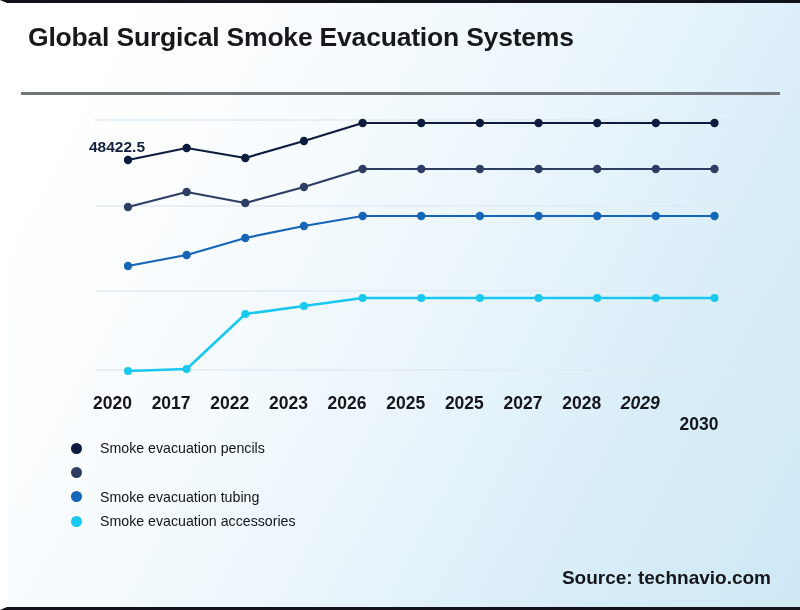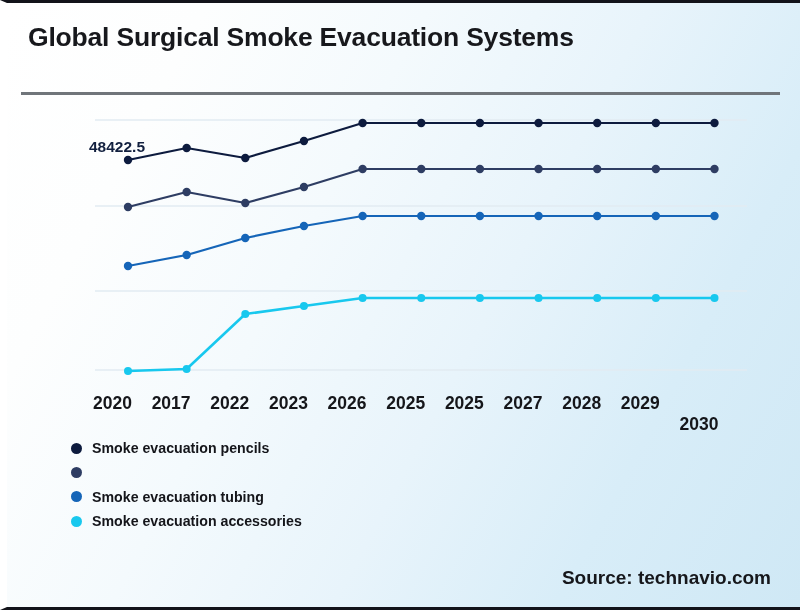--- a/index.html
+++ b/index.html
@@ -115,23 +115,23 @@
     align-items: center;
     height: 24.4px;
   }
   .legend-dot {
     width: 11px;
     height: 11px;
     border-radius: 50%;
     flex: 0 0 auto;
   }
   .legend-label {
-    margin-left: 10px;
+    margin-left: 18px;
     font-size: 14.2px;
-    font-weight: bold;
+    font-weight: normal;
     color: #14151a;
     white-space: nowrap;
     font-family: "Liberation Sans", sans-serif;
     text-align: right;
   }
 
   
   .source {
     position: absolute;
     right: 29px;
@@ -220,21 +220,21 @@
   <div class="x-axis" id="x-axis">
       <div class="x-tick" style="left: 121px;">2020</div>
       <div class="x-tick" style="left: 179.65px;">2017</div>
       <div class="x-tick" style="left: 238.3px;">2022</div>
       <div class="x-tick" style="left: 296.95px;">2023</div>
       <div class="x-tick" style="left: 355.6px;">2026</div>
       <div class="x-tick" style="left: 414.25px;">2025</div>
       <div class="x-tick" style="left: 472.9px;">2025</div>
       <div class="x-tick" style="left: 531.55px;">2027</div>
       <div class="x-tick" style="left: 590.2px;">2028</div>
-      <div class="x-tick" style="left: 648.85px;">2029</div>
+      <div class="x-tick" style="left: 648.85px; font-style: italic;">2029</div>
       <div class="x-tick" style="left: 707.5px; margin-top: 21px;">2030</div>
     </div>
 
   <div class="legend" id="legend">
       <div class="legend-item">
         <span class="legend-dot" style="background: rgb(13, 27, 62);"></span>
         <span class="legend-label">Smoke evacuation pencils</span>
       </div>
       <div class="legend-item">
         <span class="legend-dot" style="background: rgb(46, 61, 99);"></span>

